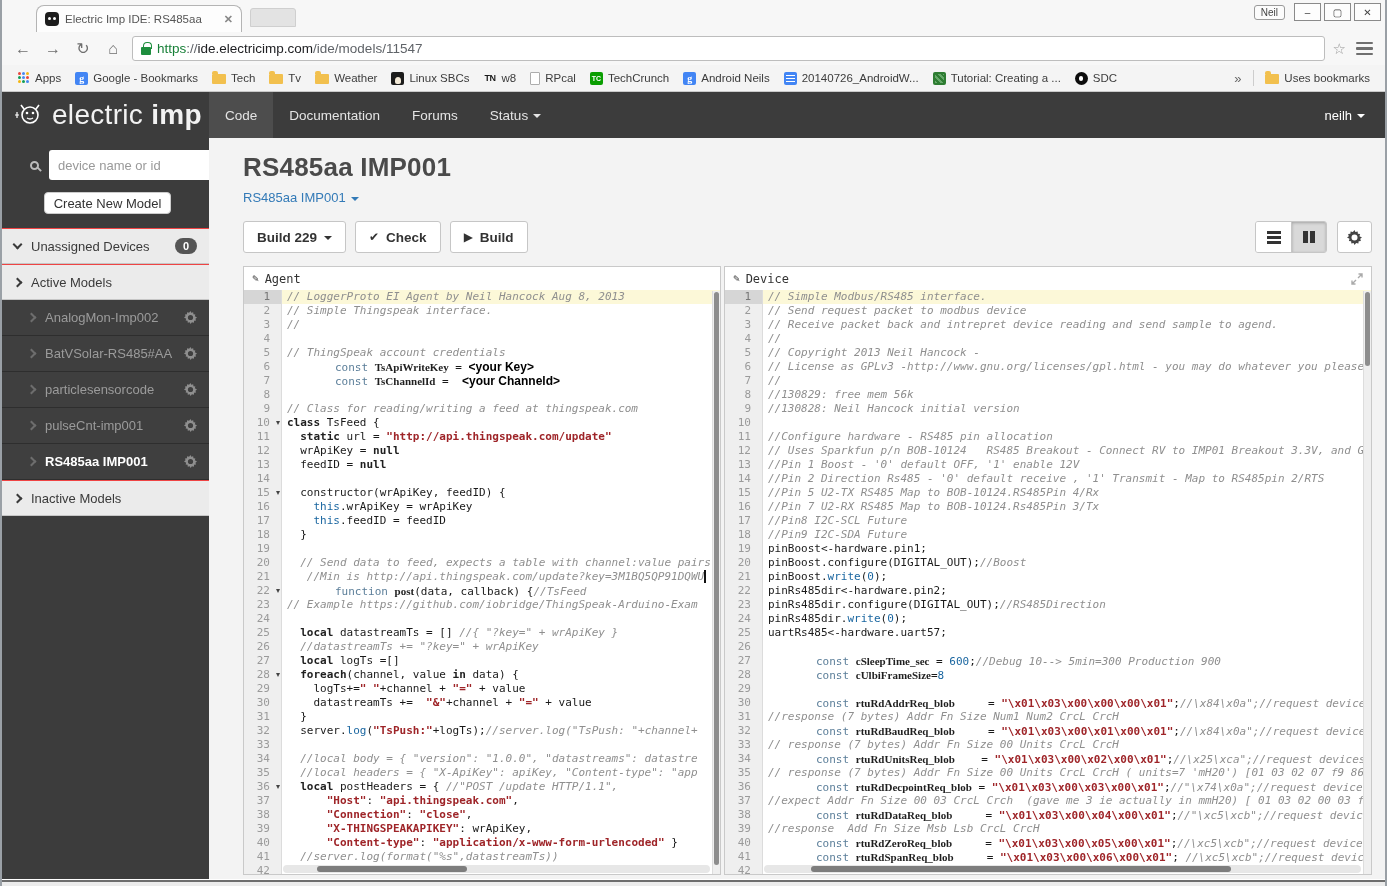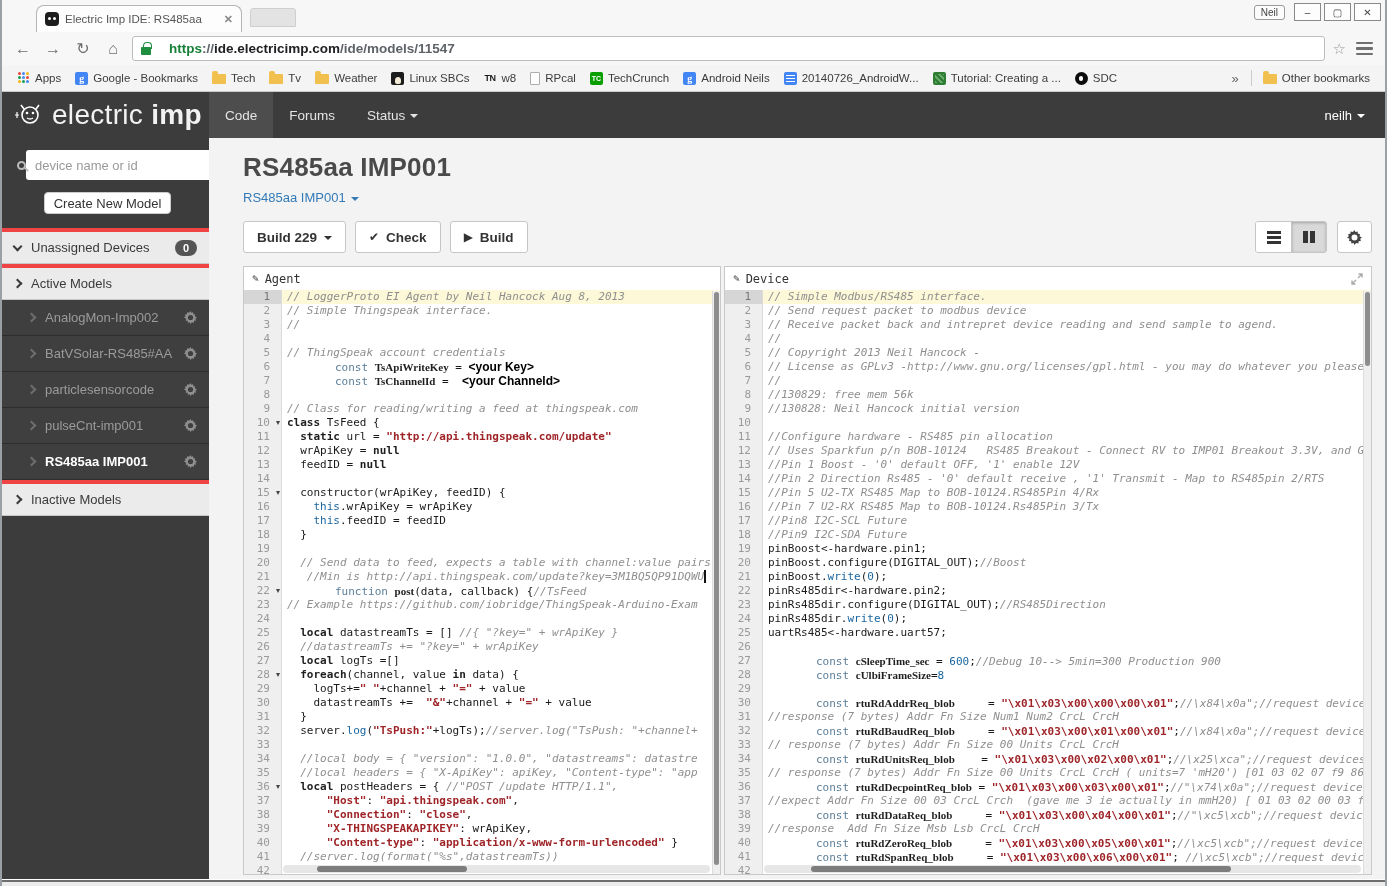--- a/index.html
+++ b/index.html
@@ -20,21 +20,21 @@
   .newtab-stub { position:absolute; left:248px; top:8px; width:46px; height:19px; background:#e3e3e3;
                  border:1px solid #cfcfcf; border-radius:3px 3px 0 0; }
   .win-controls { position:absolute; right:4px; top:3px; display:flex; gap:3px; align-items:center; }
   .profile-chip { border:1px solid #9a9a9a; border-radius:3px; font-size:10px; padding:1px 6px; color:#444; background:#fcfcfc; margin-right:6px;}
   .winbtn { width:27px; height:18px; border:1px solid #8a8a8a; background:#fdfdfd; display:flex; align-items:center; justify-content:center;
             font-size:10px; color:#444; }
 
   .toolbar { height:33px; background:#f7f7f7; display:flex; align-items:center; padding:0 10px; gap:8px; }
   .navbtn { font-size:16px; color:#6f6f6f; width:22px; text-align:center; }
   .omnibox { flex:1; height:25px; background:#fff; border:1px solid #bdbdbd; border-radius:3px;
-             display:flex; align-items:center; padding:0 8px; gap:18px; font-size:13.5px;font-weight:bold; }
+             display:flex; align-items:center; padding:0 8px; gap:6px; font-size:13.5px; }
   .lock { width:10px; height:8px; background:#1e8e3e; border-radius:1px; position:relative; margin-top:4px; flex:none;}
   .lock::before{ content:""; position:absolute; top:-5px; left:1.5px; width:7px; height:6px; border:1.6px solid #1e8e3e;
                  border-bottom:none; border-radius:4px 4px 0 0; }
   .u-scheme { color:#188038; }
   .u-sep { color:#5f6368; }
   .u-host { color:#202124; }
   .u-path { color:#5f6368; }
   .star { font-size:15px; color:#9a9a9a; }
   .menu-ic { display:flex; flex-direction:column; gap:3px; padding:2px;}
   .menu-ic div { width:17px; height:2.5px; background:#6f6f6f; border-radius:1px;}
@@ -77,30 +77,30 @@
   .caret { display:inline-block; width:0; height:0; border-left:4px solid transparent; border-right:4px solid transparent;
            border-top:4px solid currentColor; margin-top:2px; }
 
   
   #app-body { position:absolute; top:138px; left:0; right:0; bottom:7px; display:flex; overflow:hidden;}
   #win-bottom-line { position:absolute; left:0; right:0; bottom:4px; height:2px; background:#6e6e6e; }
   #win-bottom-pad { position:absolute; left:0; right:0; bottom:0; height:4px; background:#ececec; }
 
   
   #sidebar { width:207px; flex:none; background:#3c3c3c; display:flex; flex-direction:column; }
-  .search-row { display:flex; align-items:center; padding:12px 10px 8px 11px; }
+  .search-row { display:flex; align-items:center; padding:12px 10px 8px 24px; gap:10px; }
   .mag { width:9px; height:9px; border:2px solid #bbb; border-radius:50%; position:relative; flex:none; margin-left:4px;}
   .mag::after { content:""; position:absolute; width:6px; height:2px; background:#bbb; transform:rotate(45deg); right:-5px; bottom:-2px;}
   .search-row input { flex:1; height:30px; border:none; border-radius:3px; padding:0 9px; font-size:13px; color:#333;
                       font-family:"Liberation Sans",sans-serif; background:#fff; }
   .search-row input::placeholder { color:#999; }
   .create-btn { margin:4px 0 14px 42px; width:127px; height:22px; background:#fff; border:1px solid #ccc; border-radius:4px;
                 font-size:13px; color:#333; font-family:Liberation Sans, sans-serif; }
   .sb-row { height:36px; display:flex; align-items:center; padding:0 12px; gap:10px; font-size:13px; position:relative; }
-  .sb-row.light { background:#ebebeb; color:#3a3a3a; border-bottom:1px solid #c6c6c6; border-top:4px solid #ef4444;}
+  .sb-row.light { background:#ebebeb; color:#3a3a3a; border-bottom:1px solid #c6c6c6; border-top:1px solid #ef4444;}
   .sb-row.dark { background:#3f3f3f; color:#9b9b9b; border-bottom:1px solid #2e2e2e;padding-left:26px; }
   .sb-row.dark.selected { color:#fff; font-weight:bold; }
   .chev { width:7px; height:7px; border:solid currentColor; border-width:2px 2px 0 0; display:inline-block; flex:none;}
   .chev.right { transform:rotate(45deg); }
   .chev.down  { transform:rotate(135deg); margin-top:-3px;}
   .sb-row.dark .chev { color:#6d6d6d; }
   .sb-label { flex:1; white-space:nowrap; overflow:hidden; }
   .badge { background:#555; color:#fff; font-size:11px; font-weight:bold; width:22px; height:16px; border-radius:8px;
            display:flex; align-items:center; justify-content:center; }
   .gear-ic { flex:none; display:flex; }
@@ -255,41 +255,44 @@
       <span class="bm">
         <span class="fav sdc"></span>
         <span>SDC</span>
       </span>
     </span>
   <span class="bm-spacer"></span>
   <span class="bm-more">»</span>
   <span class="bm-sep"></span>
   <span class="bm">
     <span class="fav folder"></span>
-    <span>Other bookmarks</span>
+    <span>Uses bookmarks</span>
   </span>
 </div>
 
 <div id="app-header">
   <div class="brand">
     <svg width="30" height="28" viewBox="0 0 30 28">
       <g stroke="#fff" fill="none" stroke-width="1.6">
         <circle cx="16" cy="14" r="8"></circle>
         <path d="M10 8 L7 4 M22 8 L25 4"></path>
         <path d="M5 14 L1 14 M3 11 L3 17" stroke-width="1.2"></path>
       </g>
       <circle cx="13" cy="12" r="1.3" fill="#fff"></circle>
       <circle cx="19" cy="12" r="1.3" fill="#fff"></circle>
       <path d="M13 17 Q16 19 19 17" stroke="#fff" fill="none" stroke-width="1.4"></path>
     </svg>
     <span class="brand-text"><span>electric </span><b>imp</b></span>
   </div>
   <div class="app-nav">
       <div class="nav-item active">
         <span>Code</span>
+      </div>
+      <div class="nav-item">
+        <span>Documentation</span>
       </div>
       <div class="nav-item">
         <span>Forums</span>
       </div>
       <div class="nav-item">
         <span>Status</span>
         <span class="caret"></span>
       </div>
     </div>
   <div class="user-box">

